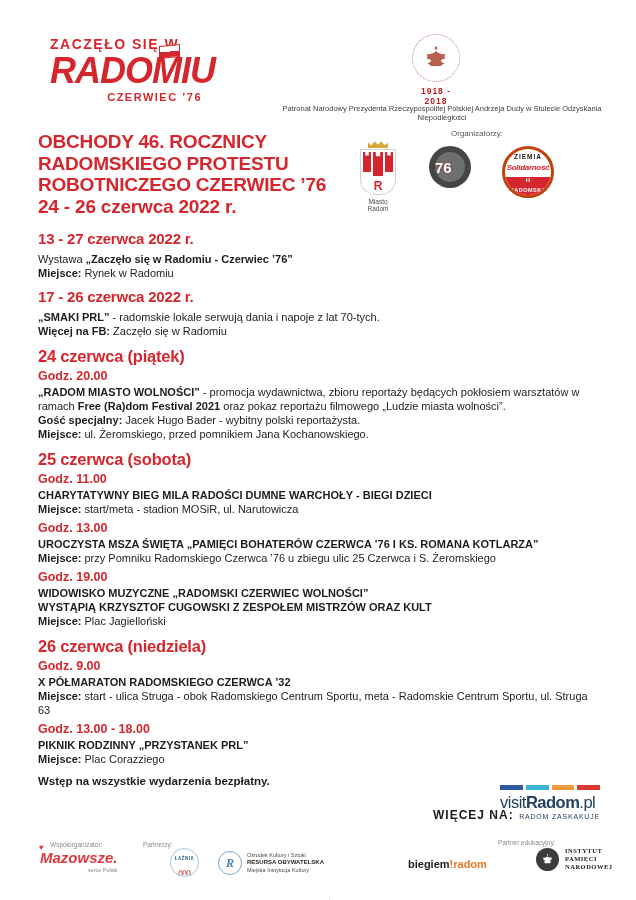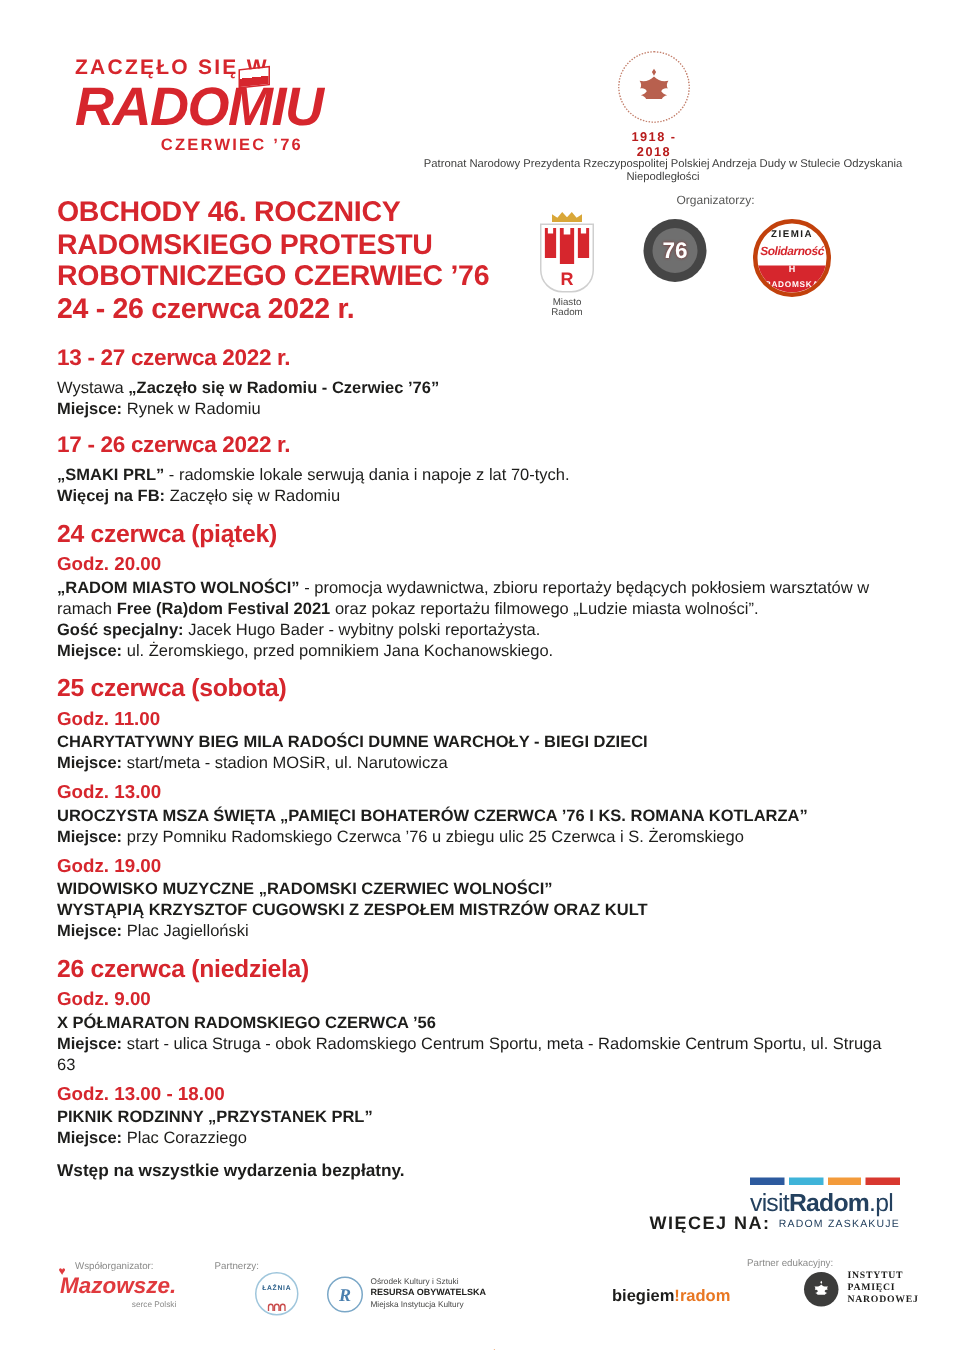--- a/index.html
+++ b/index.html
@@ -43,21 +43,21 @@
   .tw1 { left:2px;  width:8px;  height:20px; }
   .tw2 { left:12px; width:10px; height:24px; }
   .tw3 { right:2px; width:8px;  height:20px; }
   .shield-r { position:absolute; bottom:1px; width:100%; text-align:center;
               color:#d6262d; font-weight:700; font-size:12px; }
   .miasto-cap { font-size:6.5px; color:#4a4a49; margin-top:3px; }
 
   .badge76 { position:absolute; left:429px; top:146px; width:42px; height:42px; border-radius:50%;
              background:#454545; }
   .badge76 .inner { position:absolute; inset:6px; border-radius:50%; background:#6f6f6f;
-                    display:flex; align-items:center; justify-content:center; }
+                    display:flex; align-items:center; justify-content:flex-start; }
   .badge76 .num { color:#ffffff; font-weight:800; font-size:15px; text-shadow:0 0 2px #8a2a2a; }
 
   .ziemia { position:absolute; left:502px; top:146px; width:46px; height:46px; border-radius:50%;
             background:#fff; border:3px solid #c2410c; overflow:hidden; }
   .z-top { position:absolute; top:4px; width:100%; text-align:center;
            font-size:6.5px; font-weight:700; letter-spacing:1px; color:#1d1d1b; }
   .z-mid { position:absolute; top:14px; width:100%; text-align:center;
            font-size:8px; font-weight:800; font-style:italic; color:#d6262d; letter-spacing:-0.3px; }
   .z-bottom { position:absolute; bottom:0; width:100%; height:18px; background:#d6262d; }
   .z-h { position:absolute; top:0; width:100%; text-align:center; font-size:6px; font-weight:700; color:#fff; }
@@ -219,21 +219,21 @@
         <p class="line"><span class="b">WIDOWISKO MUZYCZNE „RADOMSKI CZERWIEC WOLNOŚCI”</span></p>
         <p class="line"><span class="b">WYSTĄPIĄ KRZYSZTOF CUGOWSKI Z ZESPOŁEM MISTRZÓW ORAZ KULT</span></p>
         <p class="line"><span class="b">Miejsce:</span><span> Plac Jagielloński</span></p>
       </div>
     </div>
 
     <div class="sec">
       <h3 class="h day">26 czerwca (niedziela)</h3>
       <div class="entry">
         <p class="time">Godz. 9.00</p>
-        <p class="line"><span class="b">X PÓŁMARATON RADOMSKIEGO CZERWCA ’56</span></p>
+        <p class="line"><span class="b">X PÓŁMARATON RADOMSKIEGO CZERWCA ’32</span></p>
         <p class="line"><span class="b">Miejsce:</span><span> start - ulica Struga - obok Radomskiego Centrum Sportu, meta - Radomskie Centrum Sportu, ul. Struga 63</span></p>
       </div>
       <div class="entry">
         <p class="time">Godz. 13.00 - 18.00</p>
         <p class="line"><span class="b">PIKNIK RODZINNY „PRZYSTANEK PRL”</span></p>
         <p class="line"><span class="b">Miejsce:</span><span> Plac Corazziego</span></p>
       </div>
     </div>
 
     <p class="note">Wstęp na wszystkie wydarzenia bezpłatny.</p>

